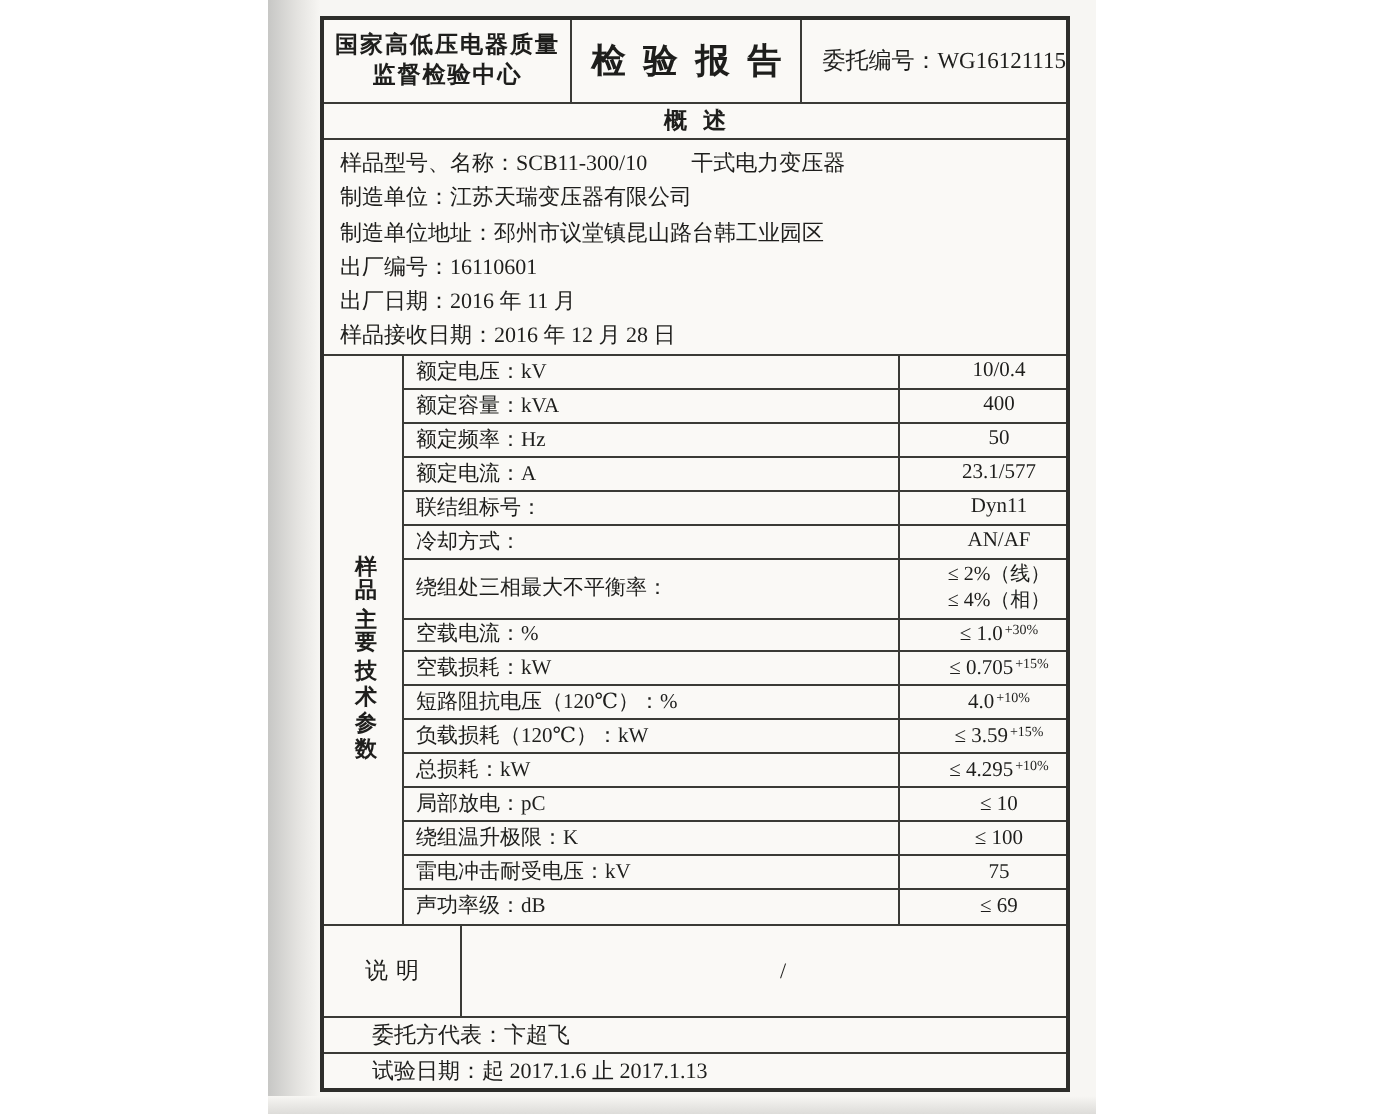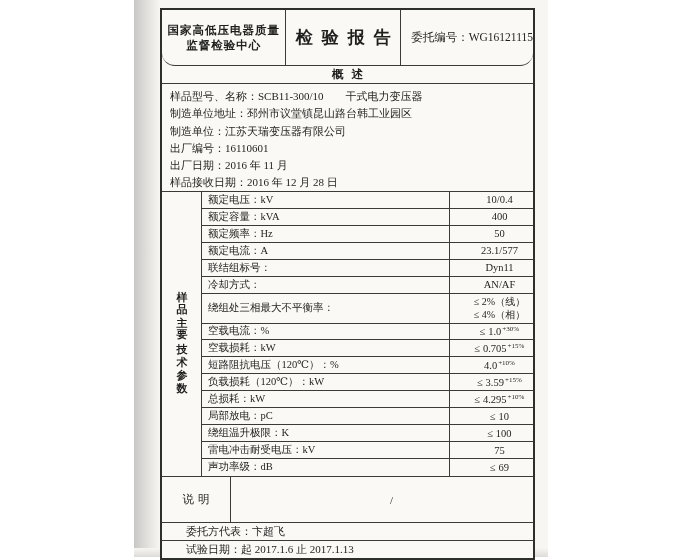--- a/index.html
+++ b/index.html
@@ -20,21 +20,21 @@
     position:absolute;left:0;bottom:0;width:100%;height:9px;
     background:linear-gradient(to bottom,#f7f6f3,#dddcd9);
   }
   .doc{
     position:absolute;left:160px;top:8px;width:375px;
     border:2px solid #2e2e2b;box-sizing:border-box;background:#faf9f6;
   }
   .doc *{box-sizing:border-box;}
   .row-line{border-bottom:1px solid #3a3a36;}
   
-  .hdr{display:flex;height:56px;border-radius:13px;}
+  .hdr{display:flex;height:42px;}
   .hdr-org{
     width:130px;border-right:1px solid #3a3a36;display:flex;flex-direction:column;
     align-items:center;justify-content:center;font-size:11.5px;line-height:15px;
     letter-spacing:1px;font-weight:bold;
   }
   .hdr-title{
     width:120px;border-right:1px solid #3a3a36;display:flex;align-items:center;justify-content:center;
     font-size:17px;font-weight:bold;letter-spacing:9px;text-indent:9px;white-space:nowrap;text-align:right;
   }
   .hdr-ref{
@@ -95,22 +95,22 @@
       <span>国家高低压电器质量</span>
       <span>监督检验中心</span>
     </div>
     <div class="hdr-title">检验报告</div>
     <div class="hdr-ref">委托编号：WG16121115</div>
   </div>
 
   <div class="ov-title row-line">概述</div>
   <div class="ov-block row-line">
     <div class="ov-line">样品型号、名称：SCB11-300/10        干式电力变压器</div>
+    <div class="ov-line">制造单位：江苏天瑞变压器有限公司</div>
     <div class="ov-line">制造单位地址：邳州市议堂镇昆山路台韩工业园区</div>
-    <div class="ov-line">制造单位：江苏天瑞变压器有限公司</div>
     <div class="ov-line">出厂编号：16110601</div>
     <div class="ov-line">出厂日期：2016 年 11 月</div>
     <div class="ov-line">样品接收日期：2016 年 12 月 28 日</div>
   </div>
 
   <div class="params row-line">
     <div class="side-cell">
       <span class="side-label">样品主要技术参数</span>
     </div>
     <div class="prows">

